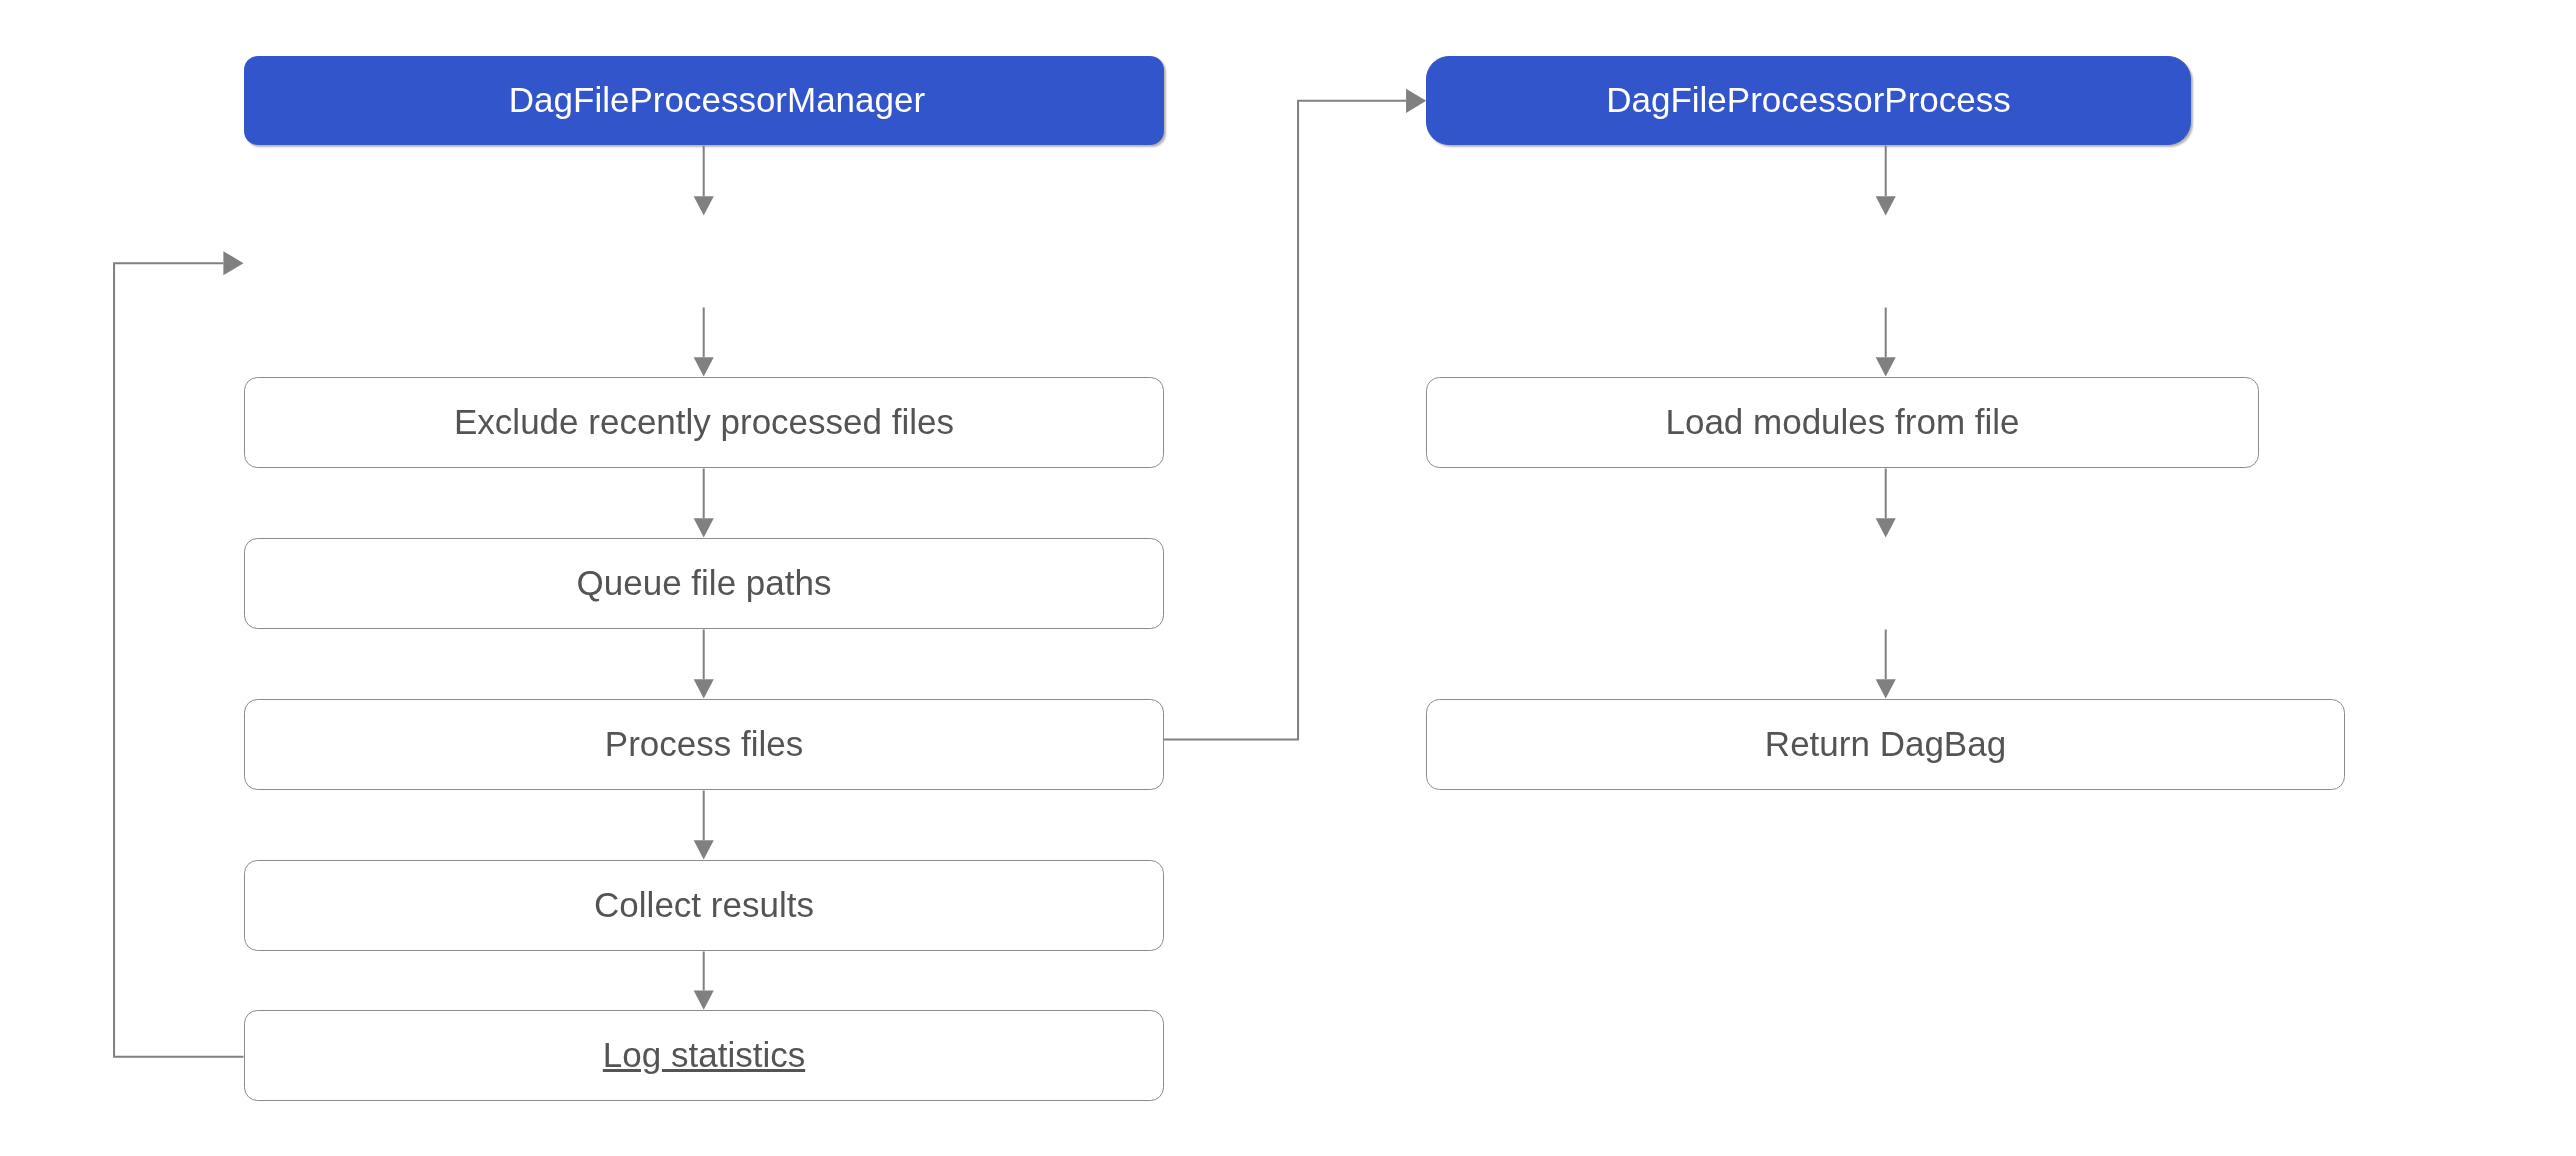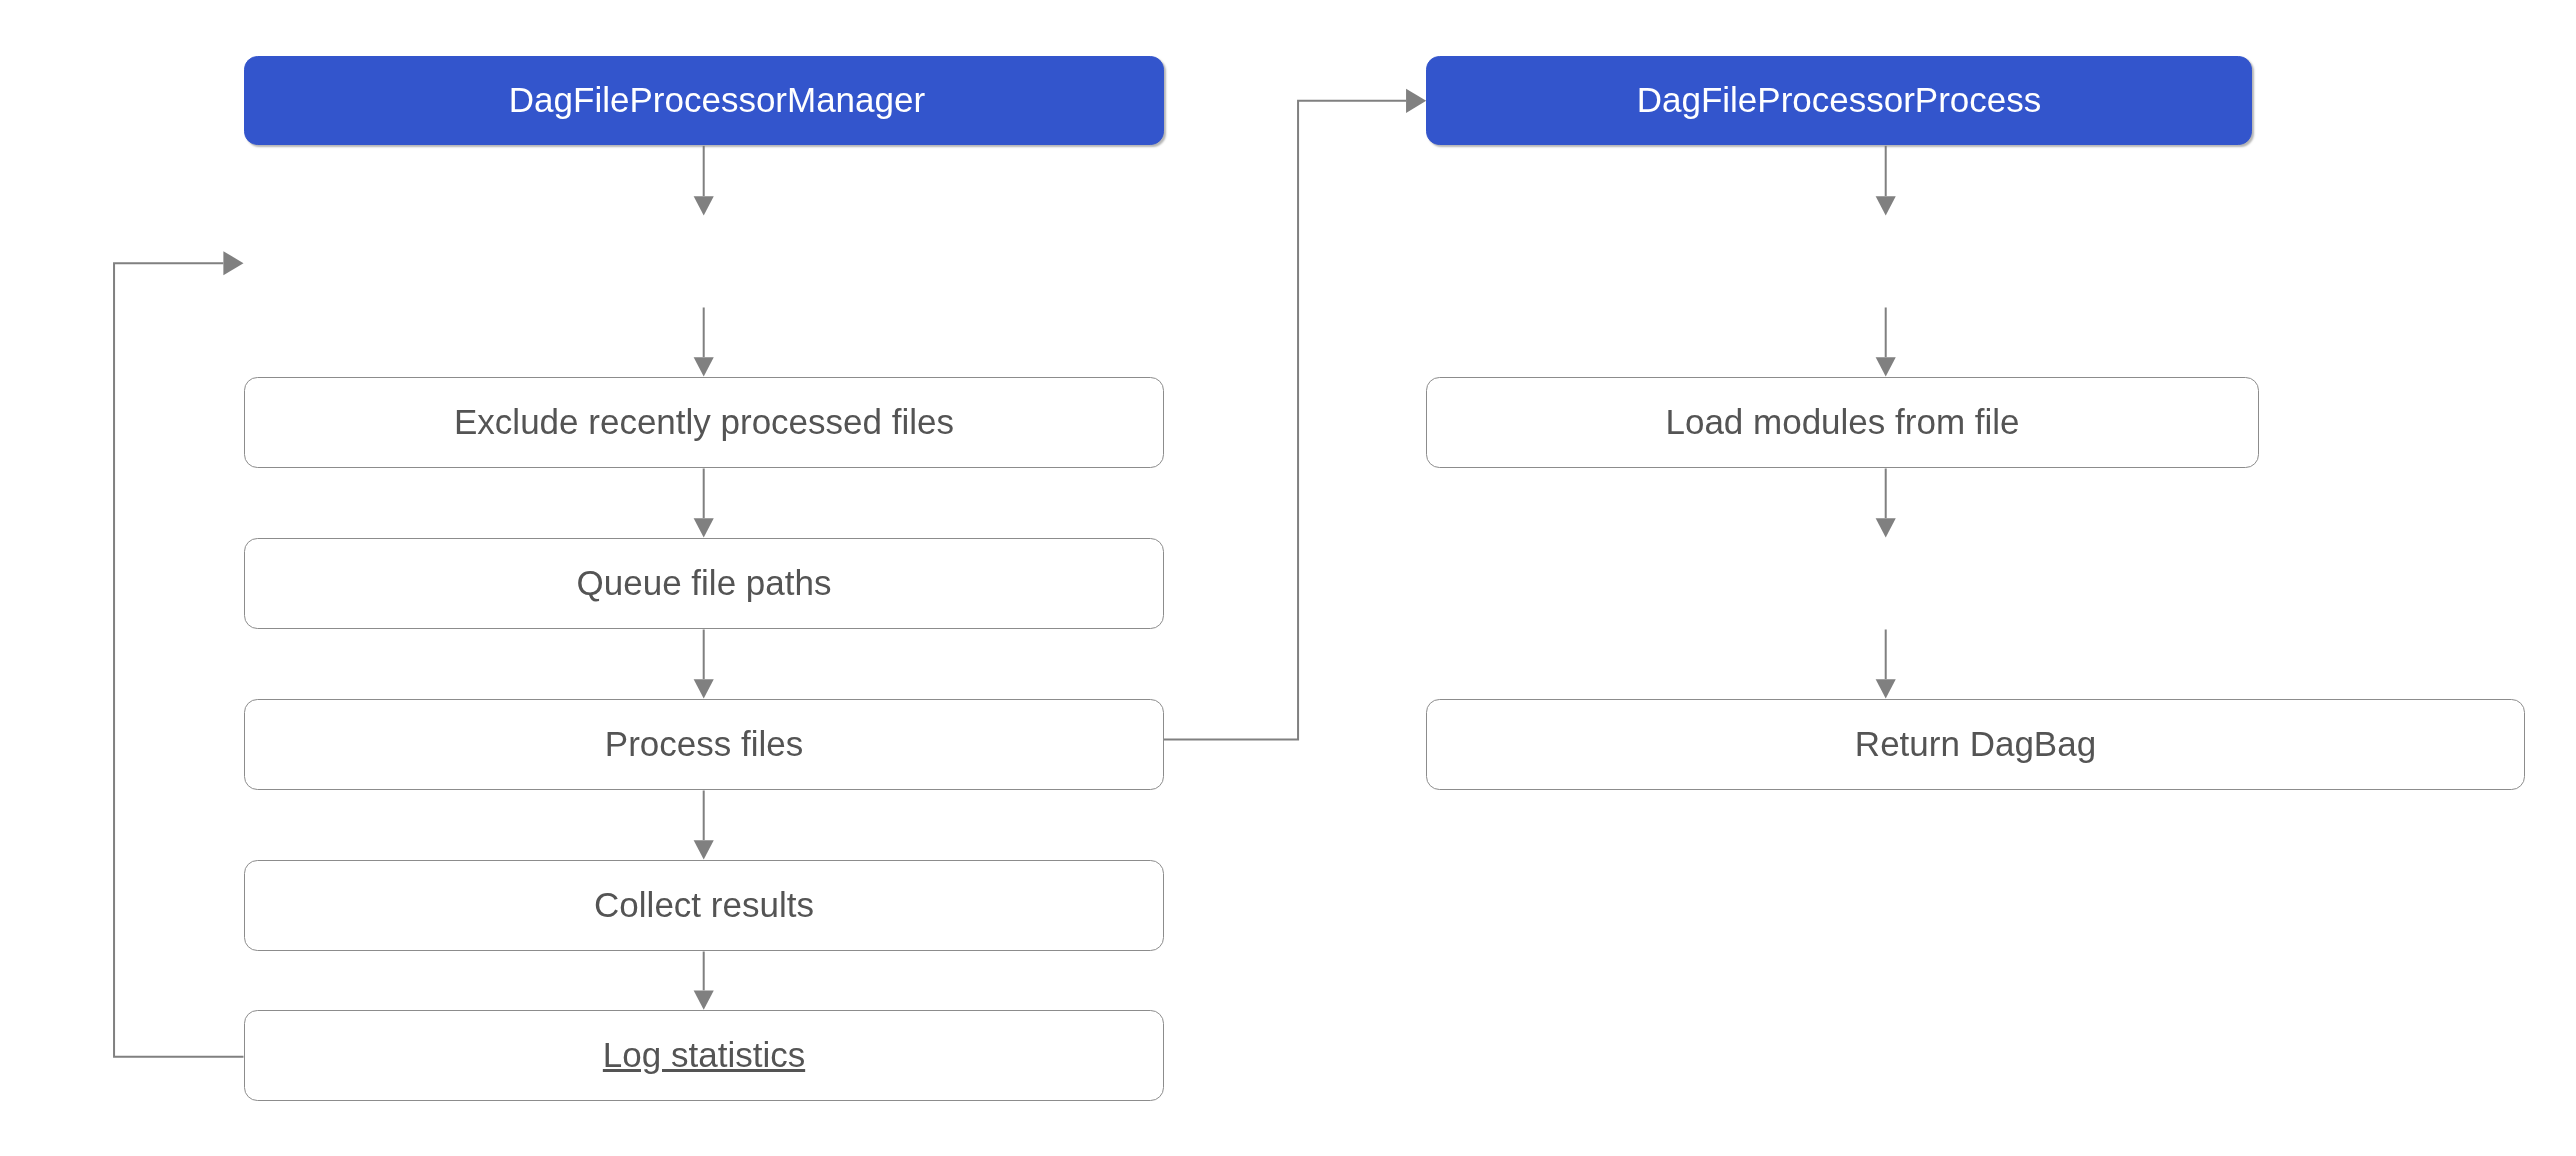--- a/index.html
+++ b/index.html
@@ -139,28 +139,28 @@
   </div>
 
   <div class="node node-step" style="left:244px; top:860px; width:920px; height:91px;">
     <span class="node-label">Collect results</span>
   </div>
 
   <div class="node node-step" style="left:244px; top:1010px; width:920px; height:91px;text-decoration:underline;">
     <span class="node-label">Log statistics</span>
   </div>
 
-  <div class="node node-header" style="left:1426px; top:56px; width:826px; height:89px;">
+  <div class="node node-header" style="left:1426px; top:56px; width:765px; height:89px;border-radius:23px;">
     <span class="node-label">DagFileProcessorProcess</span>
   </div>
 
 
   <div class="node node-step" style="left:1426px; top:377px; width:833px; height:91px;">
     <span class="node-label">Load modules from file</span>
   </div>
 
 
-  <div class="node node-step" style="left:1426px; top:699px; width:1099px; height:91px;">
+  <div class="node node-step" style="left:1426px; top:699px; width:919px; height:91px;">
     <span class="node-label">Return DagBag</span>
   </div>
 
 </div>
 
 
 </body></html>

